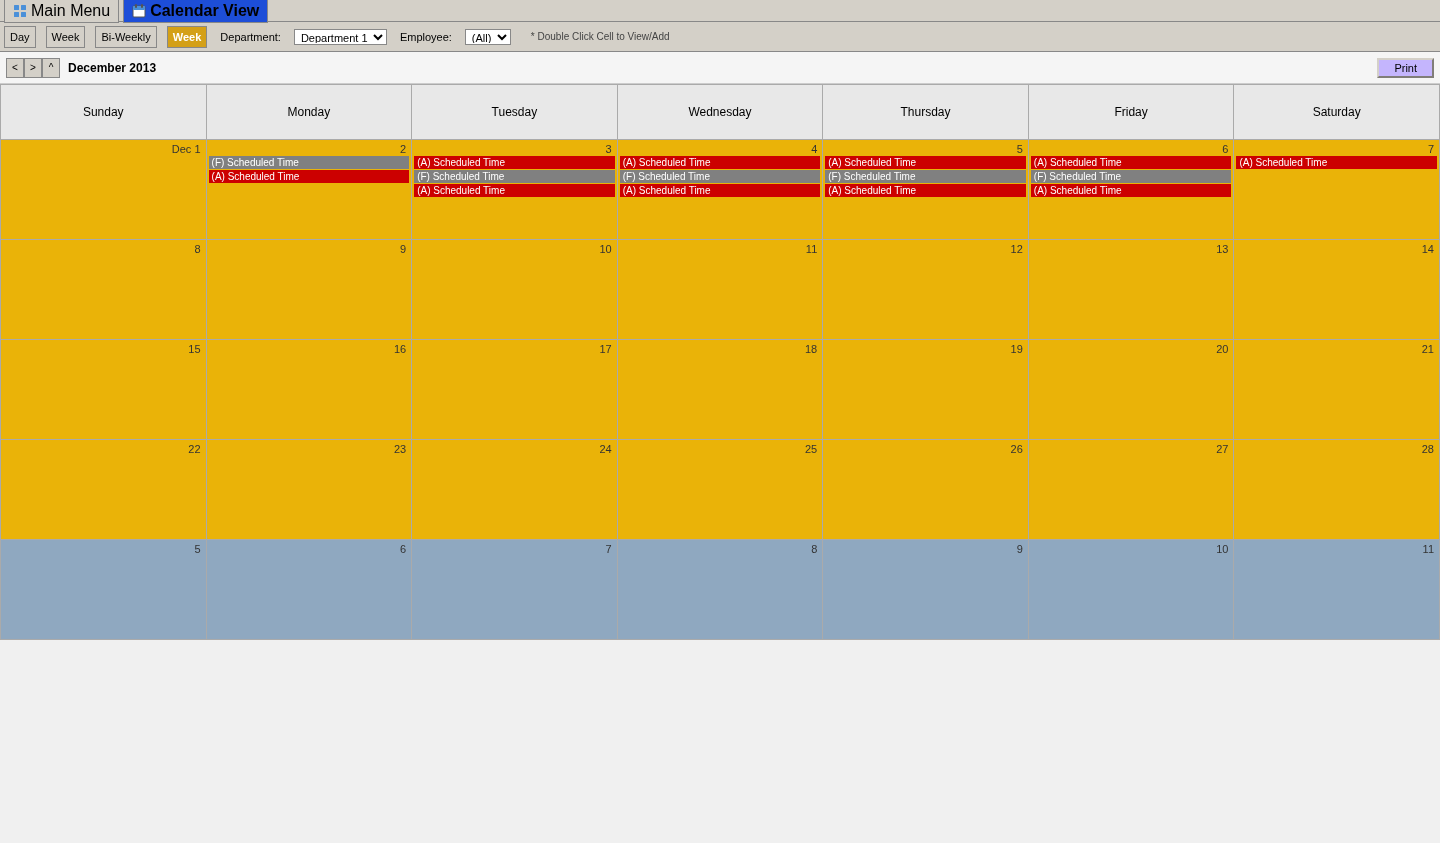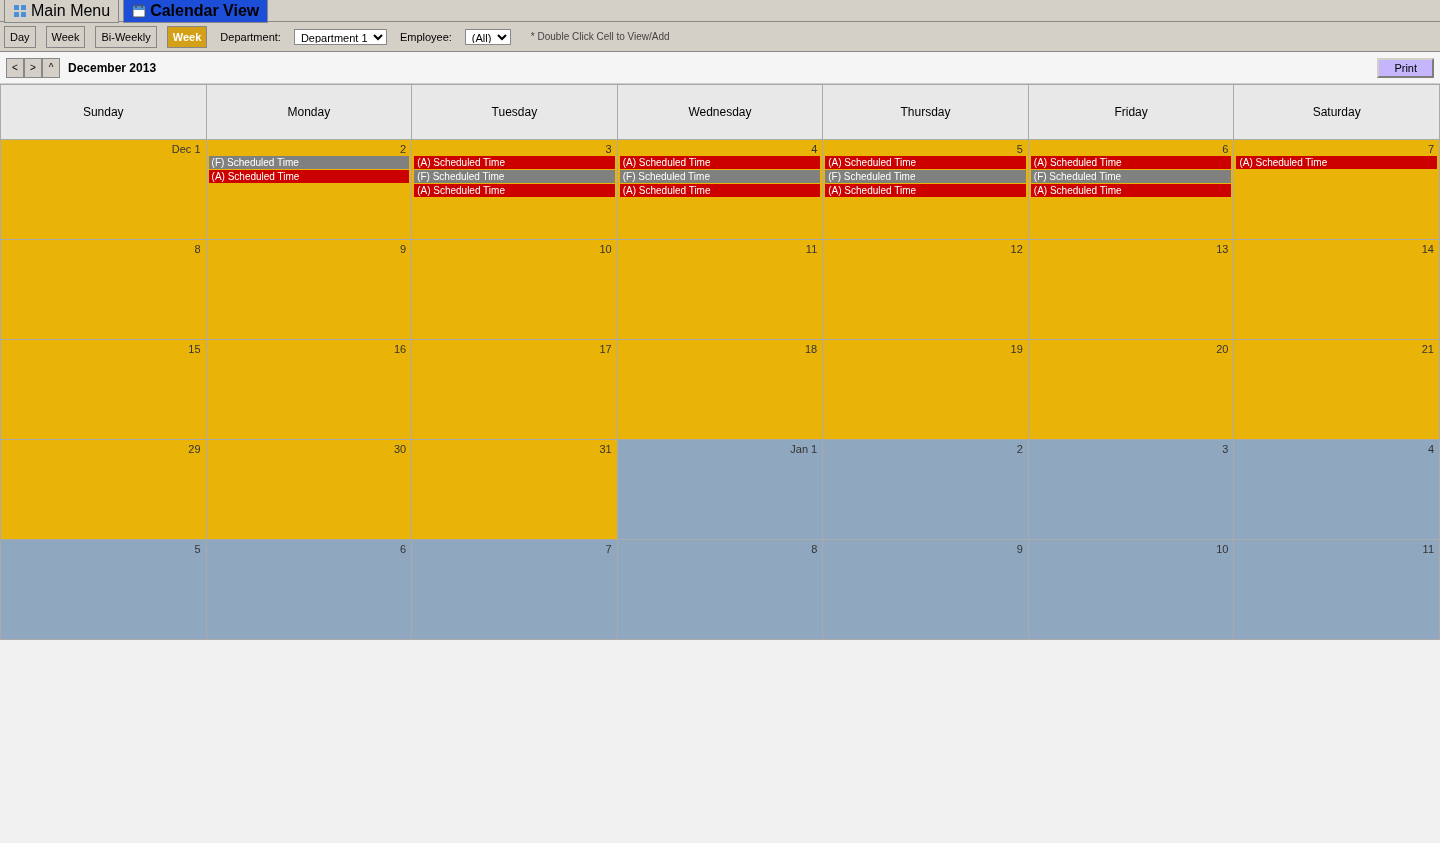--- a/index.html
+++ b/index.html
@@ -302,39 +302,39 @@
           </td>
           <td>
             <div class="day-number">20</div>
           </td>
           <td>
             <div class="day-number">21</div>
           </td>
         </tr>
         <tr>
           <td>
-            <div class="day-number">29</div>
-          </td>
-          <td>
-            <div class="day-number">30</div>
-          </td>
-          <td>
-            <div class="day-number">31</div>
-          </td>
-          <td class="other-month">
-            <div class="day-number">Jan 1</div>
-          </td>
-          <td class="other-month">
-            <div class="day-number">2</div>
-          </td>
-          <td class="other-month">
-            <div class="day-number">3</div>
-          </td>
-          <td class="other-month">
-            <div class="day-number">4</div>
+            <div class="day-number">22</div>
+          </td>
+          <td>
+            <div class="day-number">23</div>
+          </td>
+          <td>
+            <div class="day-number">24</div>
+          </td>
+          <td>
+            <div class="day-number">25</div>
+          </td>
+          <td>
+            <div class="day-number">26</div>
+          </td>
+          <td>
+            <div class="day-number">27</div>
+          </td>
+          <td>
+            <div class="day-number">28</div>
           </td>
         </tr>
         <tr>
           <td class="other-month">
             <div class="day-number">5</div>
           </td>
           <td class="other-month">
             <div class="day-number">6</div>
           </td>
           <td class="other-month">

